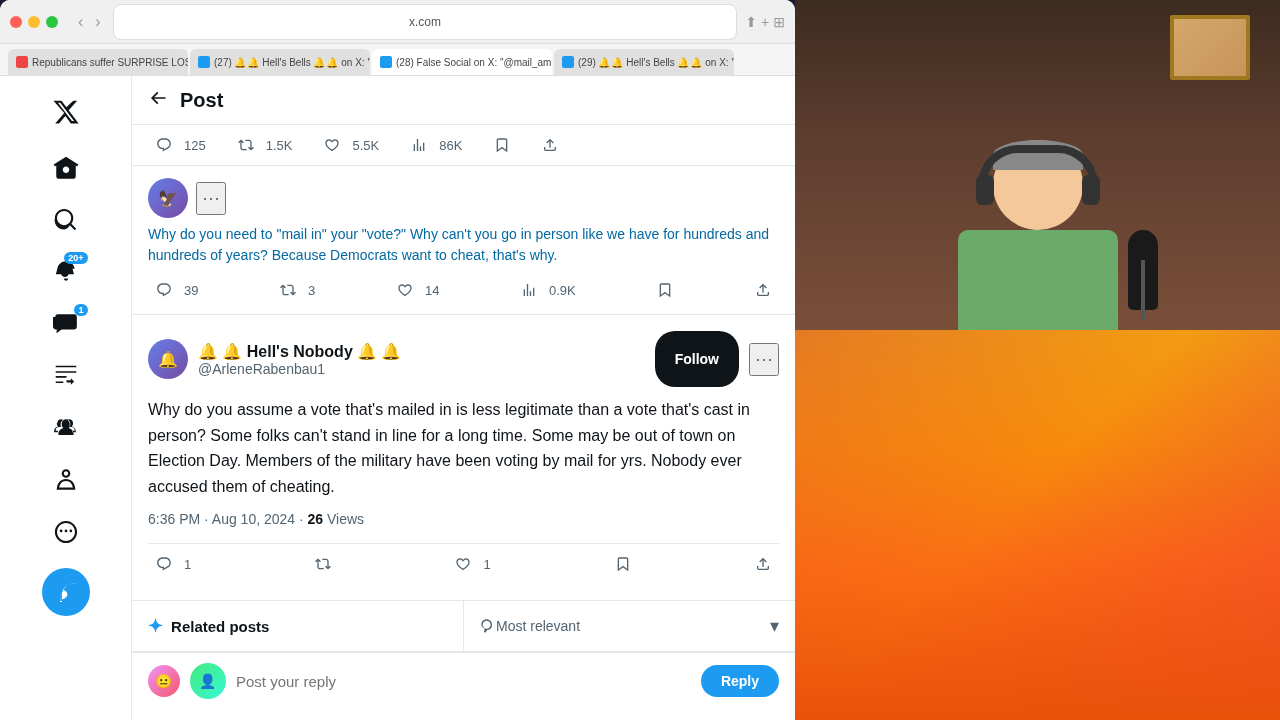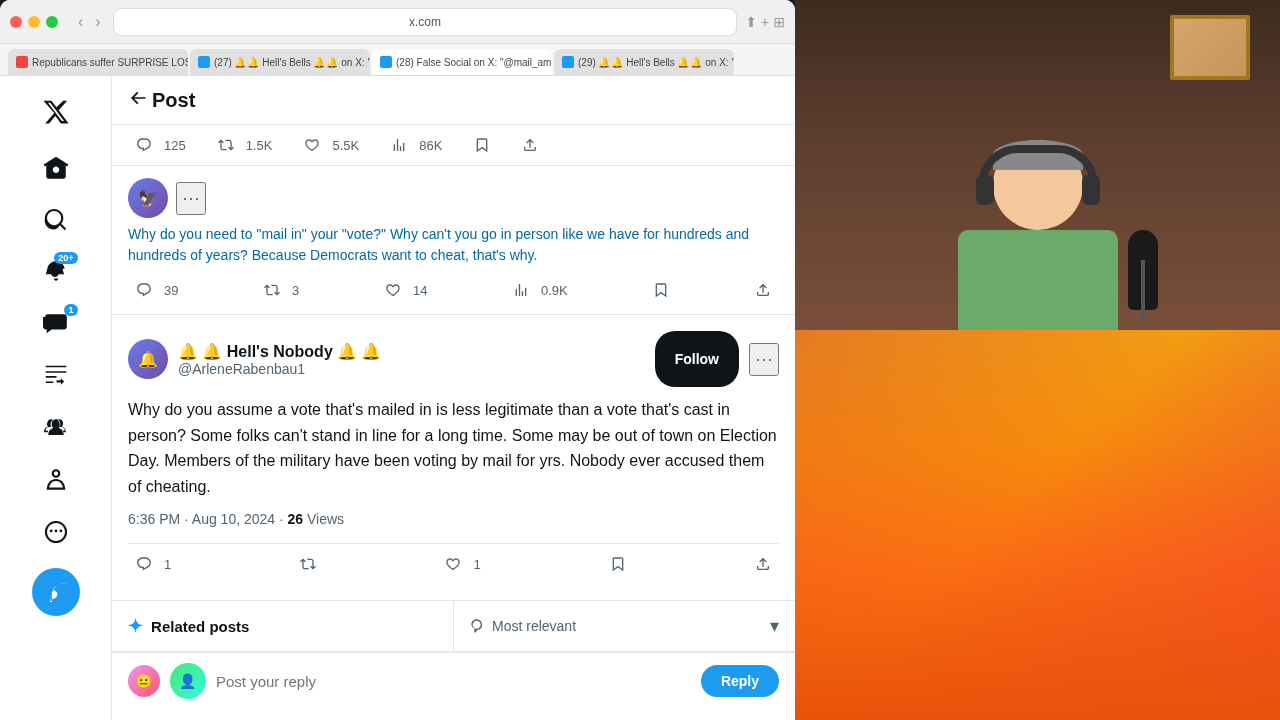--- a/index.html
+++ b/index.html
@@ -37,21 +37,21 @@
     .tl-red { background: #ff5f57; }
     .tl-yellow { background: #febc2e; }
     .tl-green { background: #28c840; }
     .nav-buttons { display: flex; gap: 4px; margin-left: 8px; }
     .nav-btn { background: none; border: none; color: #999; font-size: 16px; cursor: pointer; padding: 2px 4px; }
     .address-bar {
       flex: 1;
       background: #fff;
       border: 1px solid #ddd;
       border-radius: 8px;
-      height: 28px;
+      height: 36px;
       display: flex;
       align-items: center;
       padding: 0 10px;
       font-size: 12px;
       color: #555;
       justify-content: center;
     }
     .window-btns { display: flex; gap: 4px; }
     .w-btn { background: none; border: none; color: #999; font-size: 14px; cursor: pointer; }
 
@@ -87,21 +87,21 @@
 
     
     .content-area {
       display: flex;
       flex: 1;
       overflow: hidden;
     }
 
     
     .sidebar {
-      width: 112px;
+      width: 132px;
       background: #fff;
       border-right: 1px solid #e5e7eb;
       display: flex;
       flex-direction: column;
       align-items: center;
       padding: 12px 0;
       gap: 4px;
       flex-shrink: 0;
     }
     .sidebar-logo {
@@ -155,21 +155,21 @@
       overflow-y: auto;
       background: #fff;
     }
 
     
     .post-header {
       display: flex;
       align-items: center;
       padding: 12px 16px;
       border-bottom: 1px solid #e5e7eb;
-      gap: 4px;
+      gap: 12px;
     }
     .back-btn { cursor: pointer; color: #0f1419; }
     .post-title { font-size: 20px; font-weight: 700; color: #0f1419; }
 
     
     .stats-row {
       display: flex;
       align-items: center;
       padding: 8px 16px;
       gap: 16px;
@@ -747,21 +747,21 @@
           </div>
         </div>
       </div>
 
       <div class="related-posts-bar">
         <div class="related-left">
           <span class="related-icon">✦</span>
           <span>Related posts</span>
         </div>
         <div class="related-right">
-          <span style="display:flex;align-items:center;gap:6px">
+          <span style="display:flex;align-items:center;">
             <svg viewBox="0 0 24 24" width="16" height="16">
                 <path d="M10.96 18.096L8 22l-2-1 .96-4.904A7.993 7.993 0 012 10c0-4.418 3.582-8 8-8s8 3.582 8 8a7.993 7.993 0 01-7.04 8.096zM10 16c3.314 0 6-2.686 6-6s-2.686-6-6-6-6 2.686-6 6 2.686 6 6 6z" fill="currentColor"></path>
               </svg>
             <span>Most relevant</span>
           </span>
           <span style="font-size:18px;color:#536471;">▾</span>
         </div>
       </div>
 
       <div class="reply-area">

